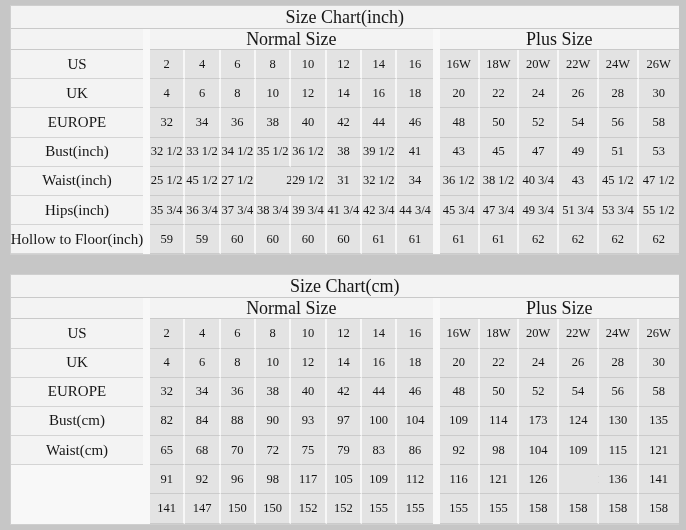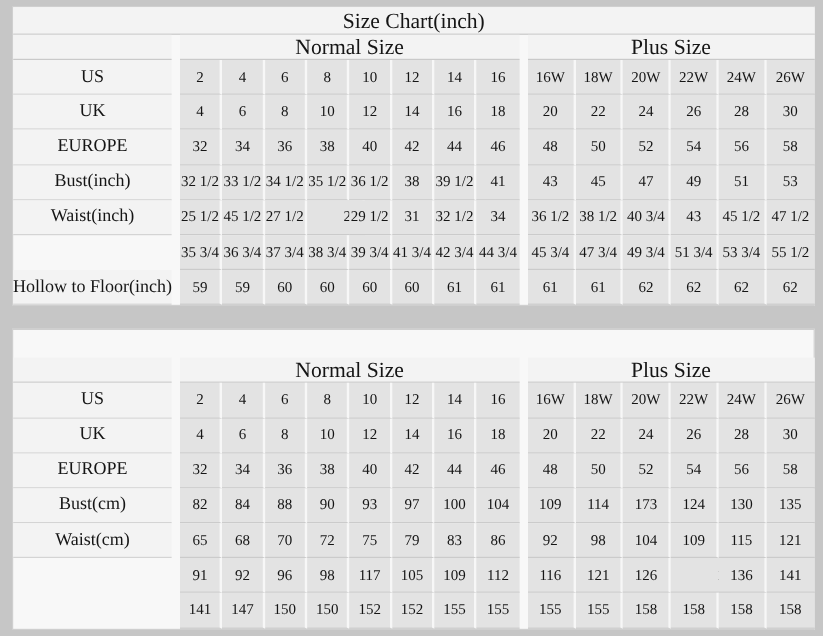--- a/index.html
+++ b/index.html
@@ -137,20 +137,21 @@
         <div class="cell data-cell" style="grid-area: 7 / 7;">29 1/2</div>
         <div class="cell data-cell" style="grid-area: 7 / 8;">31</div>
         <div class="cell data-cell" style="grid-area: 7 / 9;">32 1/2</div>
         <div class="cell data-cell last" style="grid-area: 7 / 10;">34</div>
         <div class="cell data-cell" style="grid-area: 7 / 12;">36 1/2</div>
         <div class="cell data-cell" style="grid-area: 7 / 13;">38 1/2</div>
         <div class="cell data-cell" style="grid-area: 7 / 14;">40 3/4</div>
         <div class="cell data-cell" style="grid-area: 7 / 15;">43</div>
         <div class="cell data-cell" style="grid-area: 7 / 16;">45 1/2</div>
         <div class="cell data-cell last" style="grid-area: 7 / 17;">47 1/2</div>
+        <div class="cell label-cell" style="grid-area: 8 / 1;">Hips(inch)</div>
         <div class="cell data-cell" style="grid-area: 8 / 3;">35 3/4</div>
         <div class="cell data-cell" style="grid-area: 8 / 4;">36 3/4</div>
         <div class="cell data-cell" style="grid-area: 8 / 5;">37 3/4</div>
         <div class="cell data-cell" style="grid-area: 8 / 6;">38 3/4</div>
         <div class="cell data-cell" style="grid-area: 8 / 7;">39 3/4</div>
         <div class="cell data-cell" style="grid-area: 8 / 8;">41 3/4</div>
         <div class="cell data-cell" style="grid-area: 8 / 9;">42 3/4</div>
         <div class="cell data-cell last" style="grid-area: 8 / 10;">44 3/4</div>
         <div class="cell data-cell" style="grid-area: 8 / 12;">45 3/4</div>
         <div class="cell data-cell" style="grid-area: 8 / 13;">47 3/4</div>
@@ -171,20 +172,21 @@
         <div class="cell data-cell" style="grid-area: 9 / 13;">61</div>
         <div class="cell data-cell" style="grid-area: 9 / 14;">62</div>
         <div class="cell data-cell" style="grid-area: 9 / 15;">62</div>
         <div class="cell data-cell" style="grid-area: 9 / 16;">62</div>
         <div class="cell data-cell last" style="grid-area: 9 / 17;">62</div>
       </div>
   </section>
 
   <section class="size-table">
     <div class="grid">
+      <div class="cell title" style="grid-area:1/1/2/18">Size Chart(cm)</div>
       <div class="cell corner" style="grid-area:2/1/3/2"></div>
       <div class="cell group" style="grid-area:2/3/3/11">Normal Size</div>
       <div class="cell group" style="grid-area:2/12/3/18">Plus Size</div>
     <div class="cell label-cell" style="grid-area: 3 / 1;">US</div>
         <div class="cell data-cell" style="grid-area: 3 / 3;">2</div>
         <div class="cell data-cell" style="grid-area: 3 / 4;">4</div>
         <div class="cell data-cell" style="grid-area: 3 / 5;">6</div>
         <div class="cell data-cell" style="grid-area: 3 / 6;">8</div>
         <div class="cell data-cell" style="grid-area: 3 / 7;">10</div>
         <div class="cell data-cell" style="grid-area: 3 / 8;">12</div>

